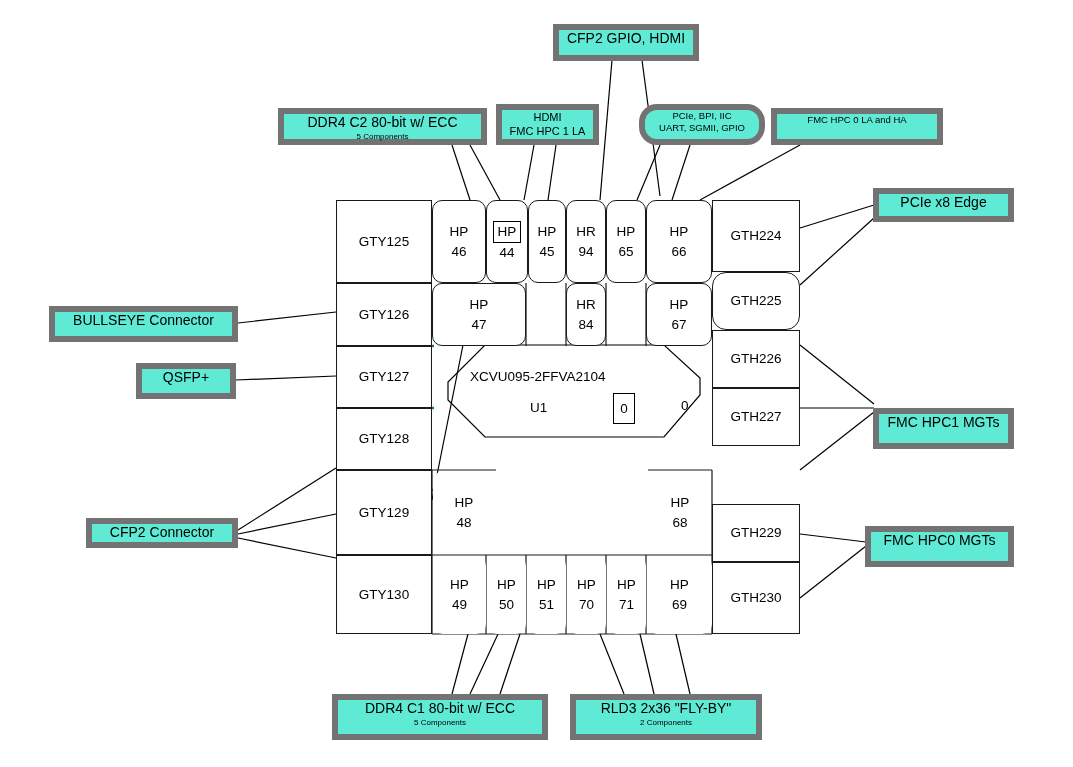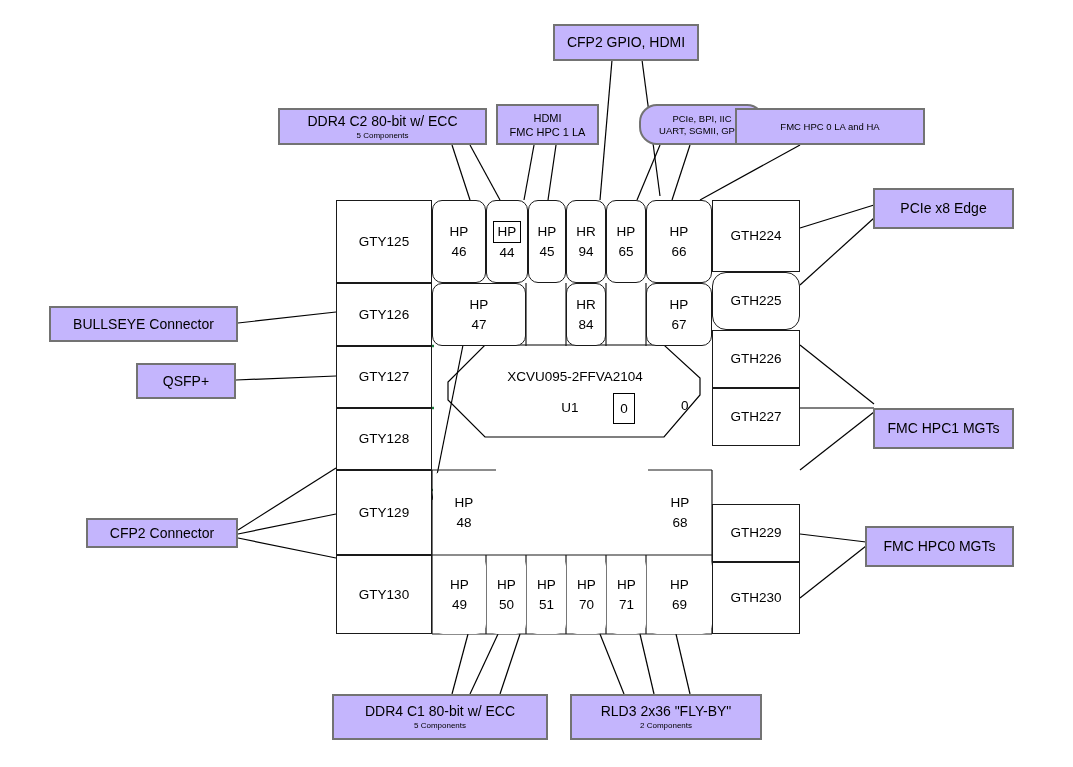--- a/index.html
+++ b/index.html
@@ -17,27 +17,26 @@
   }
   svg.layer {
     position: absolute;
     left: 0;
     top: 0;
     width: 1073px;
     height: 767px;
   }
   .callout {
     position: absolute;
-    border: 2px solid #737373;
-    background: #c4b5fd;
+    border: 6px solid #737373;
+    background: #5eead4;
     box-sizing: border-box;
     display: flex;
     flex-direction: column;
     align-items: center;
-    justify-content: center;
     text-align: center;
     color: #000;
   }
   .callout .t1 { font-size: 14px; line-height: 17px; }
   .callout .t2 { font-size: 8px; line-height: 11px; }
   .callout.small .t1 { font-size: 11px; line-height: 14px; }
   .callout.tiny .t1 { font-size: 9.5px; line-height: 12px; }
   .bank {
     position: absolute;
     border: 1px solid #1a1a1a;
@@ -49,21 +48,20 @@
     justify-content: center;
     text-align: center;
     font-size: 13.5px;
     color: #000;
     line-height: 20px;
   }
   .bank.two { justify-content: center; border-radius: 10px; }
   .bank .l1, .bank .l2 { display: block; }
   .die-label {
     position: absolute;
-    text-align: center;
     font-size: 13.5px;
     color: #000;
   }
   .zero-box {
     position: absolute;
     border: 1px solid #000;
     box-sizing: border-box;
     display: flex;
     align-items: center;
     justify-content: center;
@@ -150,25 +148,25 @@
   <div class="callout small" style="left:496px; top:104px; width:103px; height:41px;">
     <div class="t1">HDMI</div>
     <div class="t1">FMC HPC 1 LA</div>
   </div>
 
   <div class="callout tiny" style="left:639px; top:104px; width:126px; height:41px;border-radius:18px;">
     <div class="t1">PCIe, BPI, IIC</div>
     <div class="t1">UART, SGMII, GPIO</div>
   </div>
 
-  <div class="callout tiny" style="left:735px; top:108px; width:190px; height:37px;">
+  <div class="callout tiny" style="left:771px; top:108px; width:172px; height:37px;">
     <div class="t1">FMC HPC 0 LA and HA</div>
   </div>
 
-  <div class="callout" style="left:873px; top:188px; width:141px; height:41px;">
+  <div class="callout" style="left:873px; top:188px; width:141px; height:34px;">
     <div class="t1">PCIe x8 Edge</div>
   </div>
 
   <div class="callout" style="left:873px; top:408px; width:141px; height:41px;">
     <div class="t1">FMC HPC1 MGTs</div>
   </div>
 
   <div class="callout" style="left:865px; top:526px; width:149px; height:41px;">
     <div class="t1">FMC HPC0 MGTs</div>
   </div>

